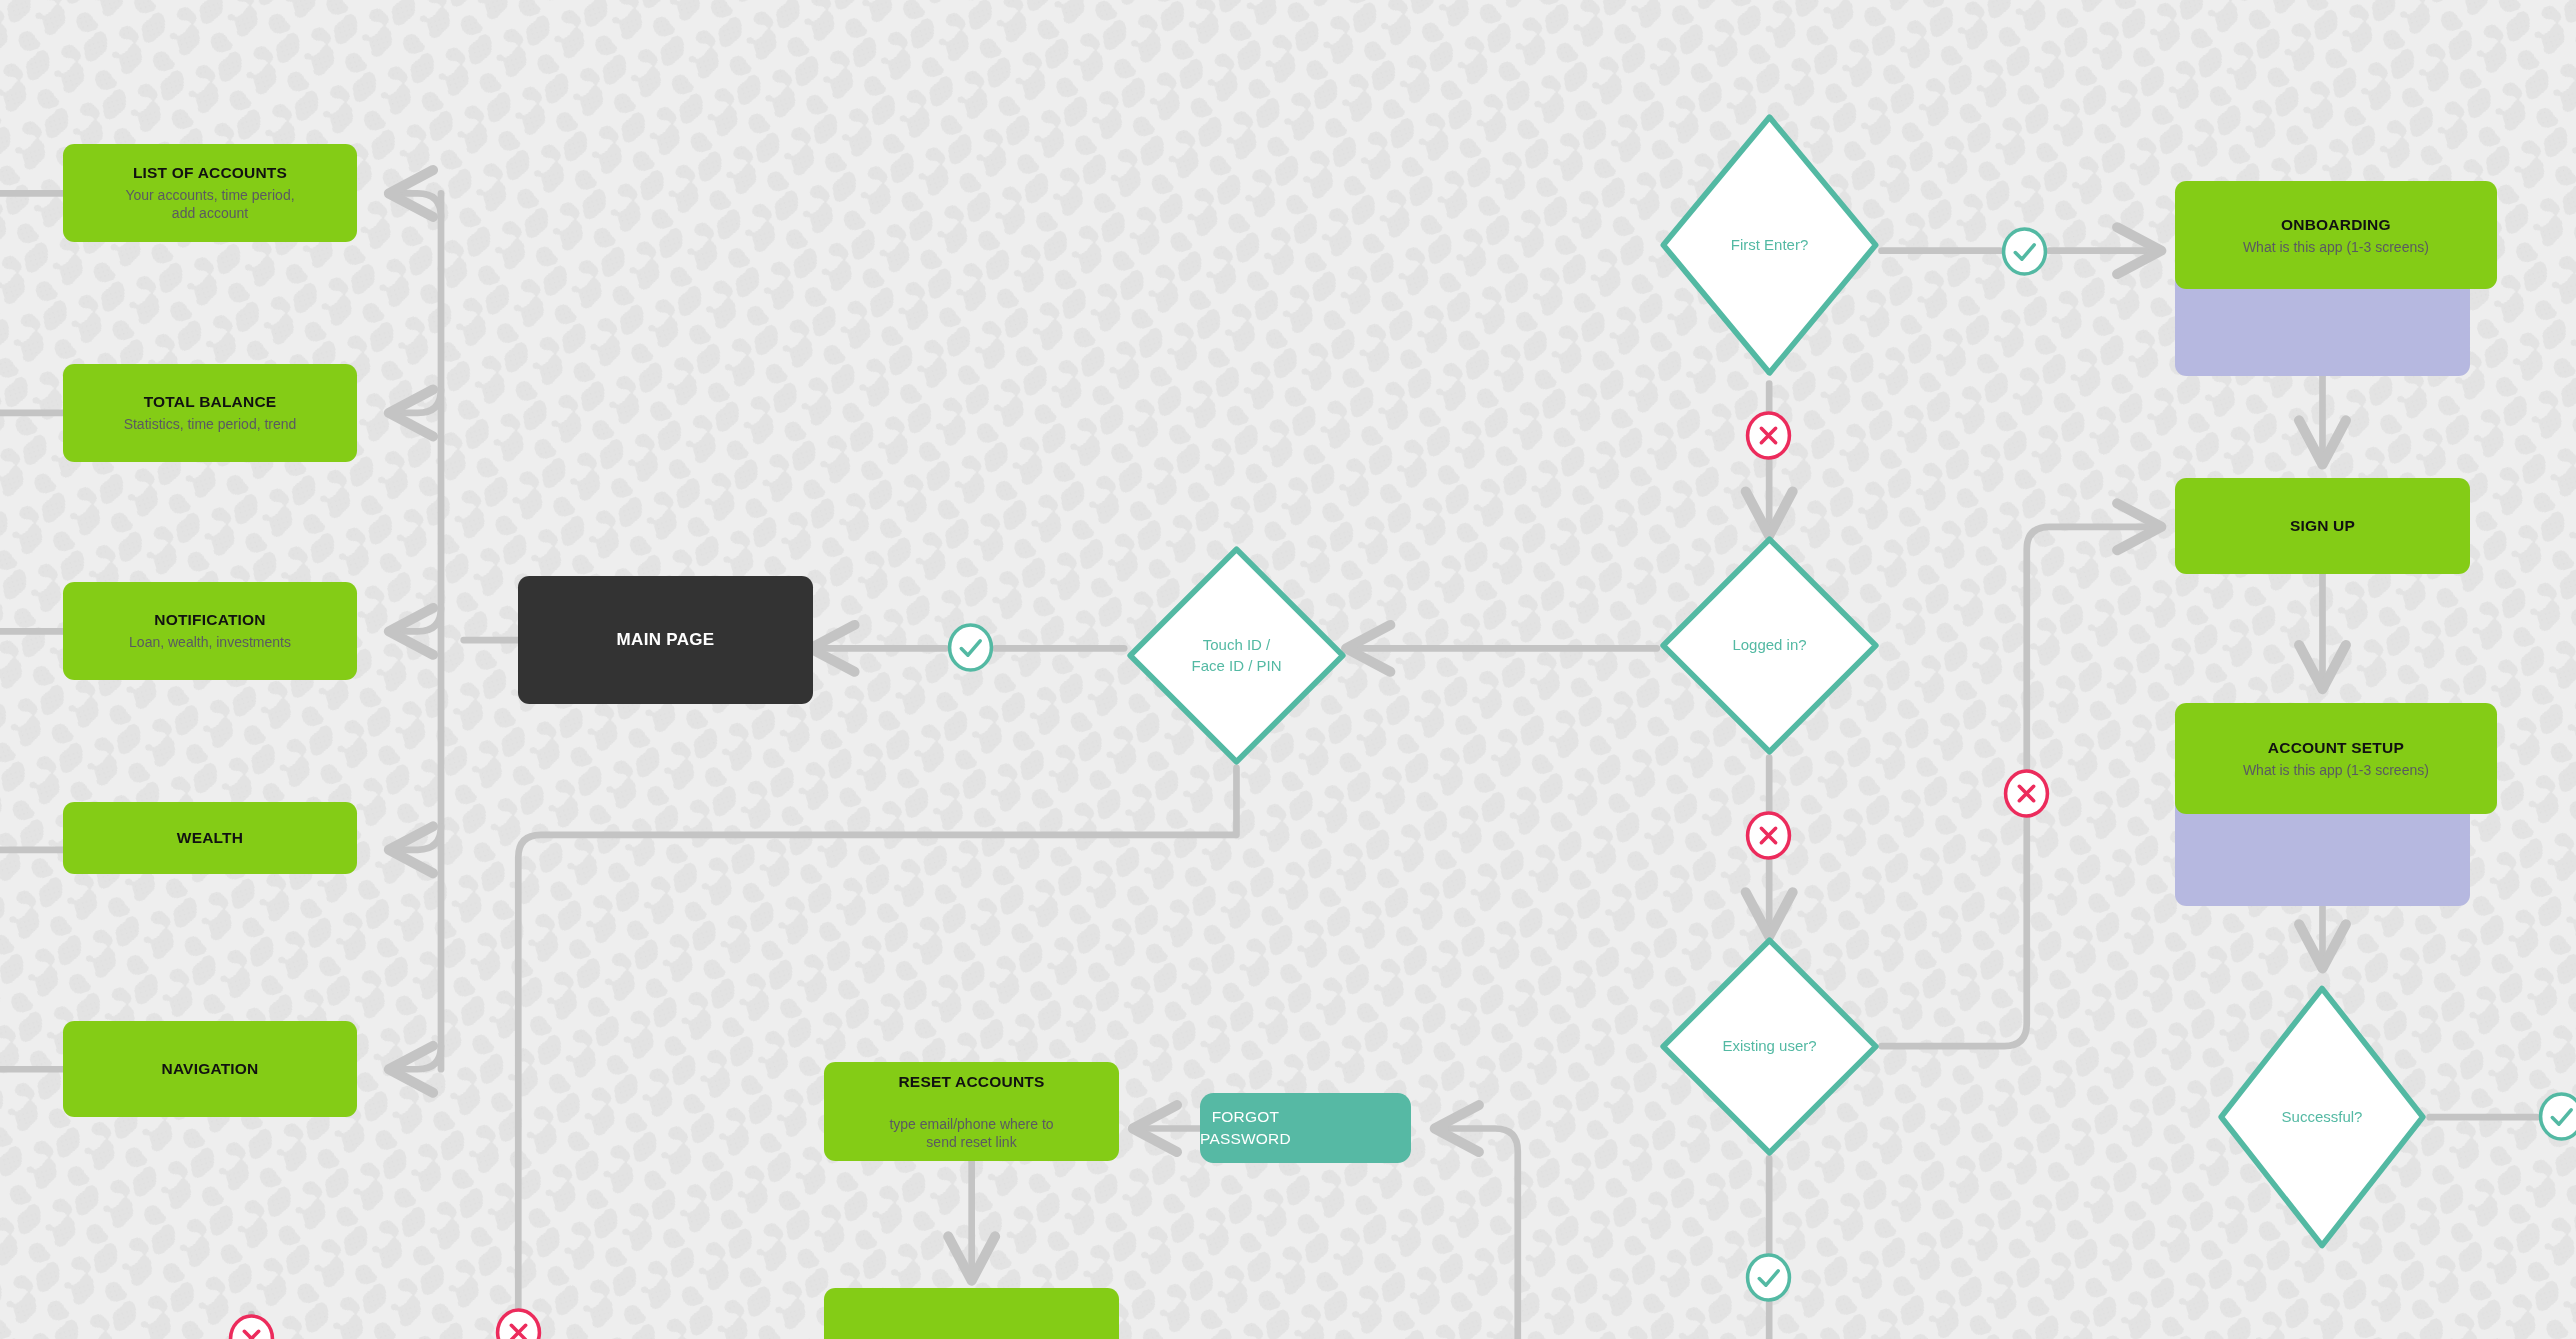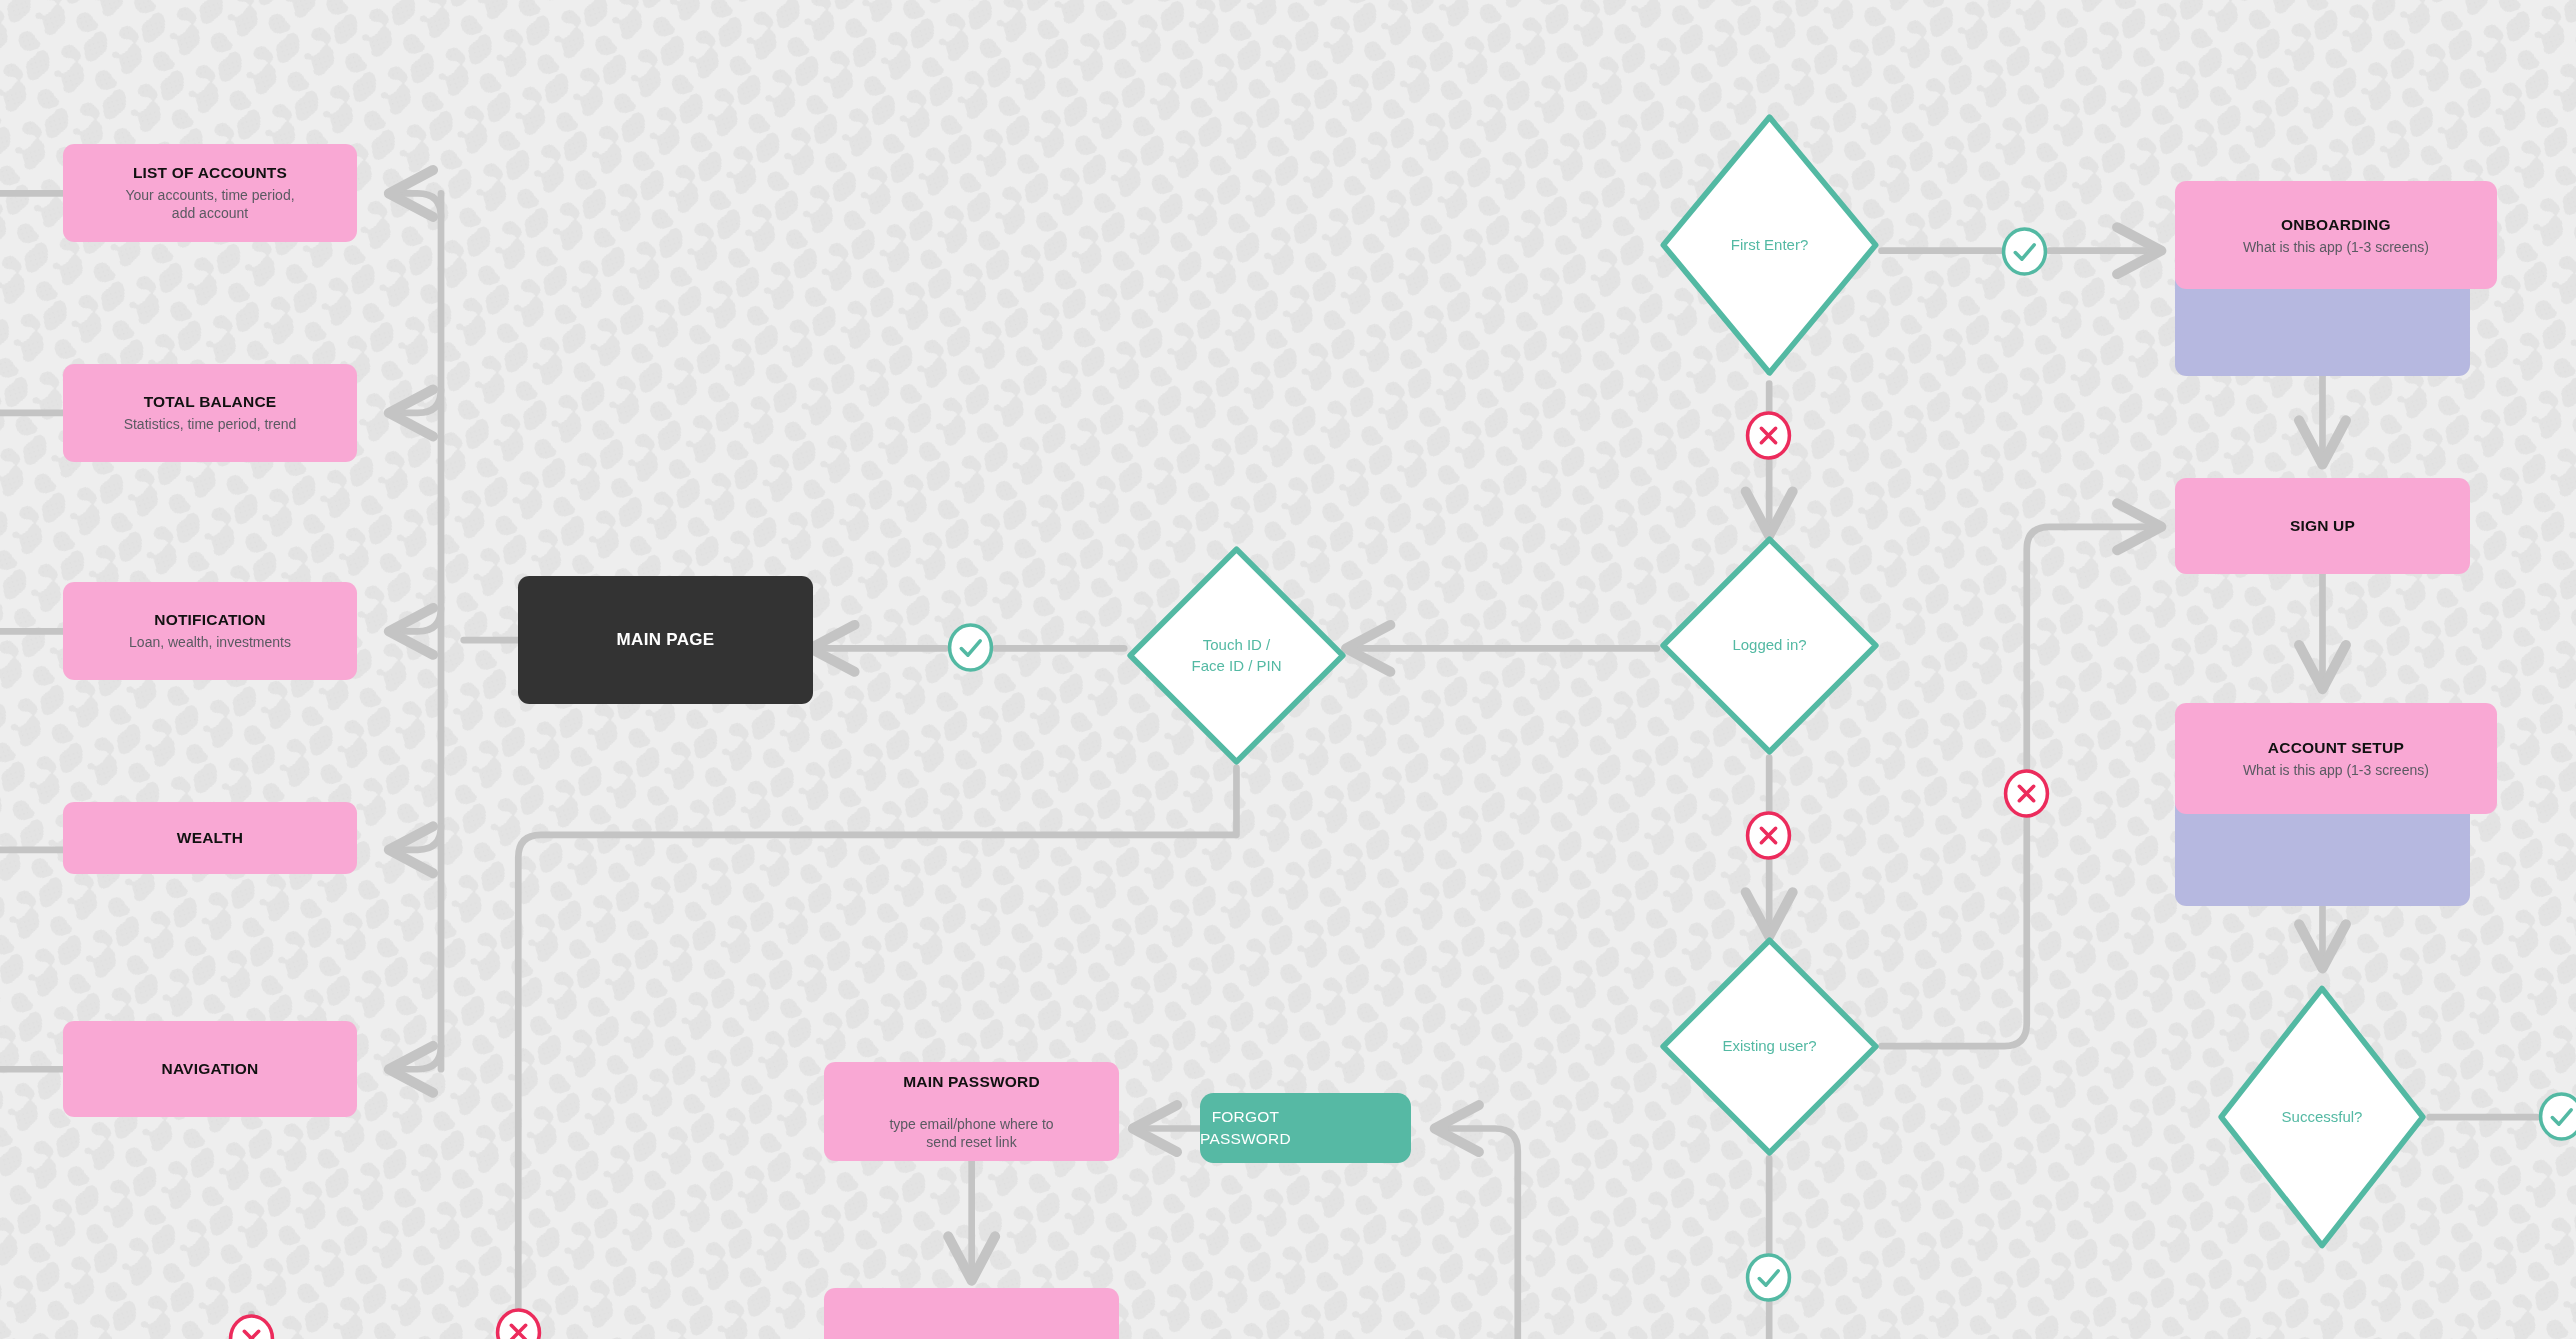--- a/index.html
+++ b/index.html
@@ -11,21 +11,21 @@
   }
   
   #bg-texture{position:absolute;inset:0;z-index:0;pointer-events:none;}
   #edges{position:absolute;inset:0;z-index:2;}
   #nodes{position:absolute;inset:0;z-index:3;}
 
   .node{position:absolute;box-sizing:border-box;}
 
   
   .card{
-    background:#f9a8d4;
+    background:#84cc16;
     border-radius:11.3px;
     display:flex;flex-direction:column;
     align-items:center;justify-content:center;
     text-align:center;
     padding:5.2px 13.4px;
   }
   .card .title{
     font-size:15.5px;font-weight:bold;color:#111;
     letter-spacing:0.2px;line-height:1.25;
   }
@@ -206,21 +206,21 @@
 
   <div class="node card no-sub" style="left:63px;top:1021px;width:294px;height:96px;">
     <div class="title">NAVIGATION</div>
   </div>
 
   <div class="node card-dark" style="left:518px;top:576px;width:295px;height:128px;">
     <div class="title">MAIN PAGE</div>
   </div>
 
   <div class="node card" style="left:824px;top:1062px;width:295px;height:99px;">
-    <div class="title">MAIN PASSWORD</div>
+    <div class="title">RESET ACCOUNTS</div>
     <div class="sub" style="white-space:pre-line;margin-top:24px;">type email/phone where to
 send reset link</div>
   </div>
 
   <div class="node card" style="left:824px;top:1288px;width:295px;height:113px;">
     <div class="title"></div>
   </div>
 
   <div class="node pill" style="left:1200px;top:1093px;width:211px;height:70px;">
     <div class="title" style="white-space:pre-line;">FORGOT

